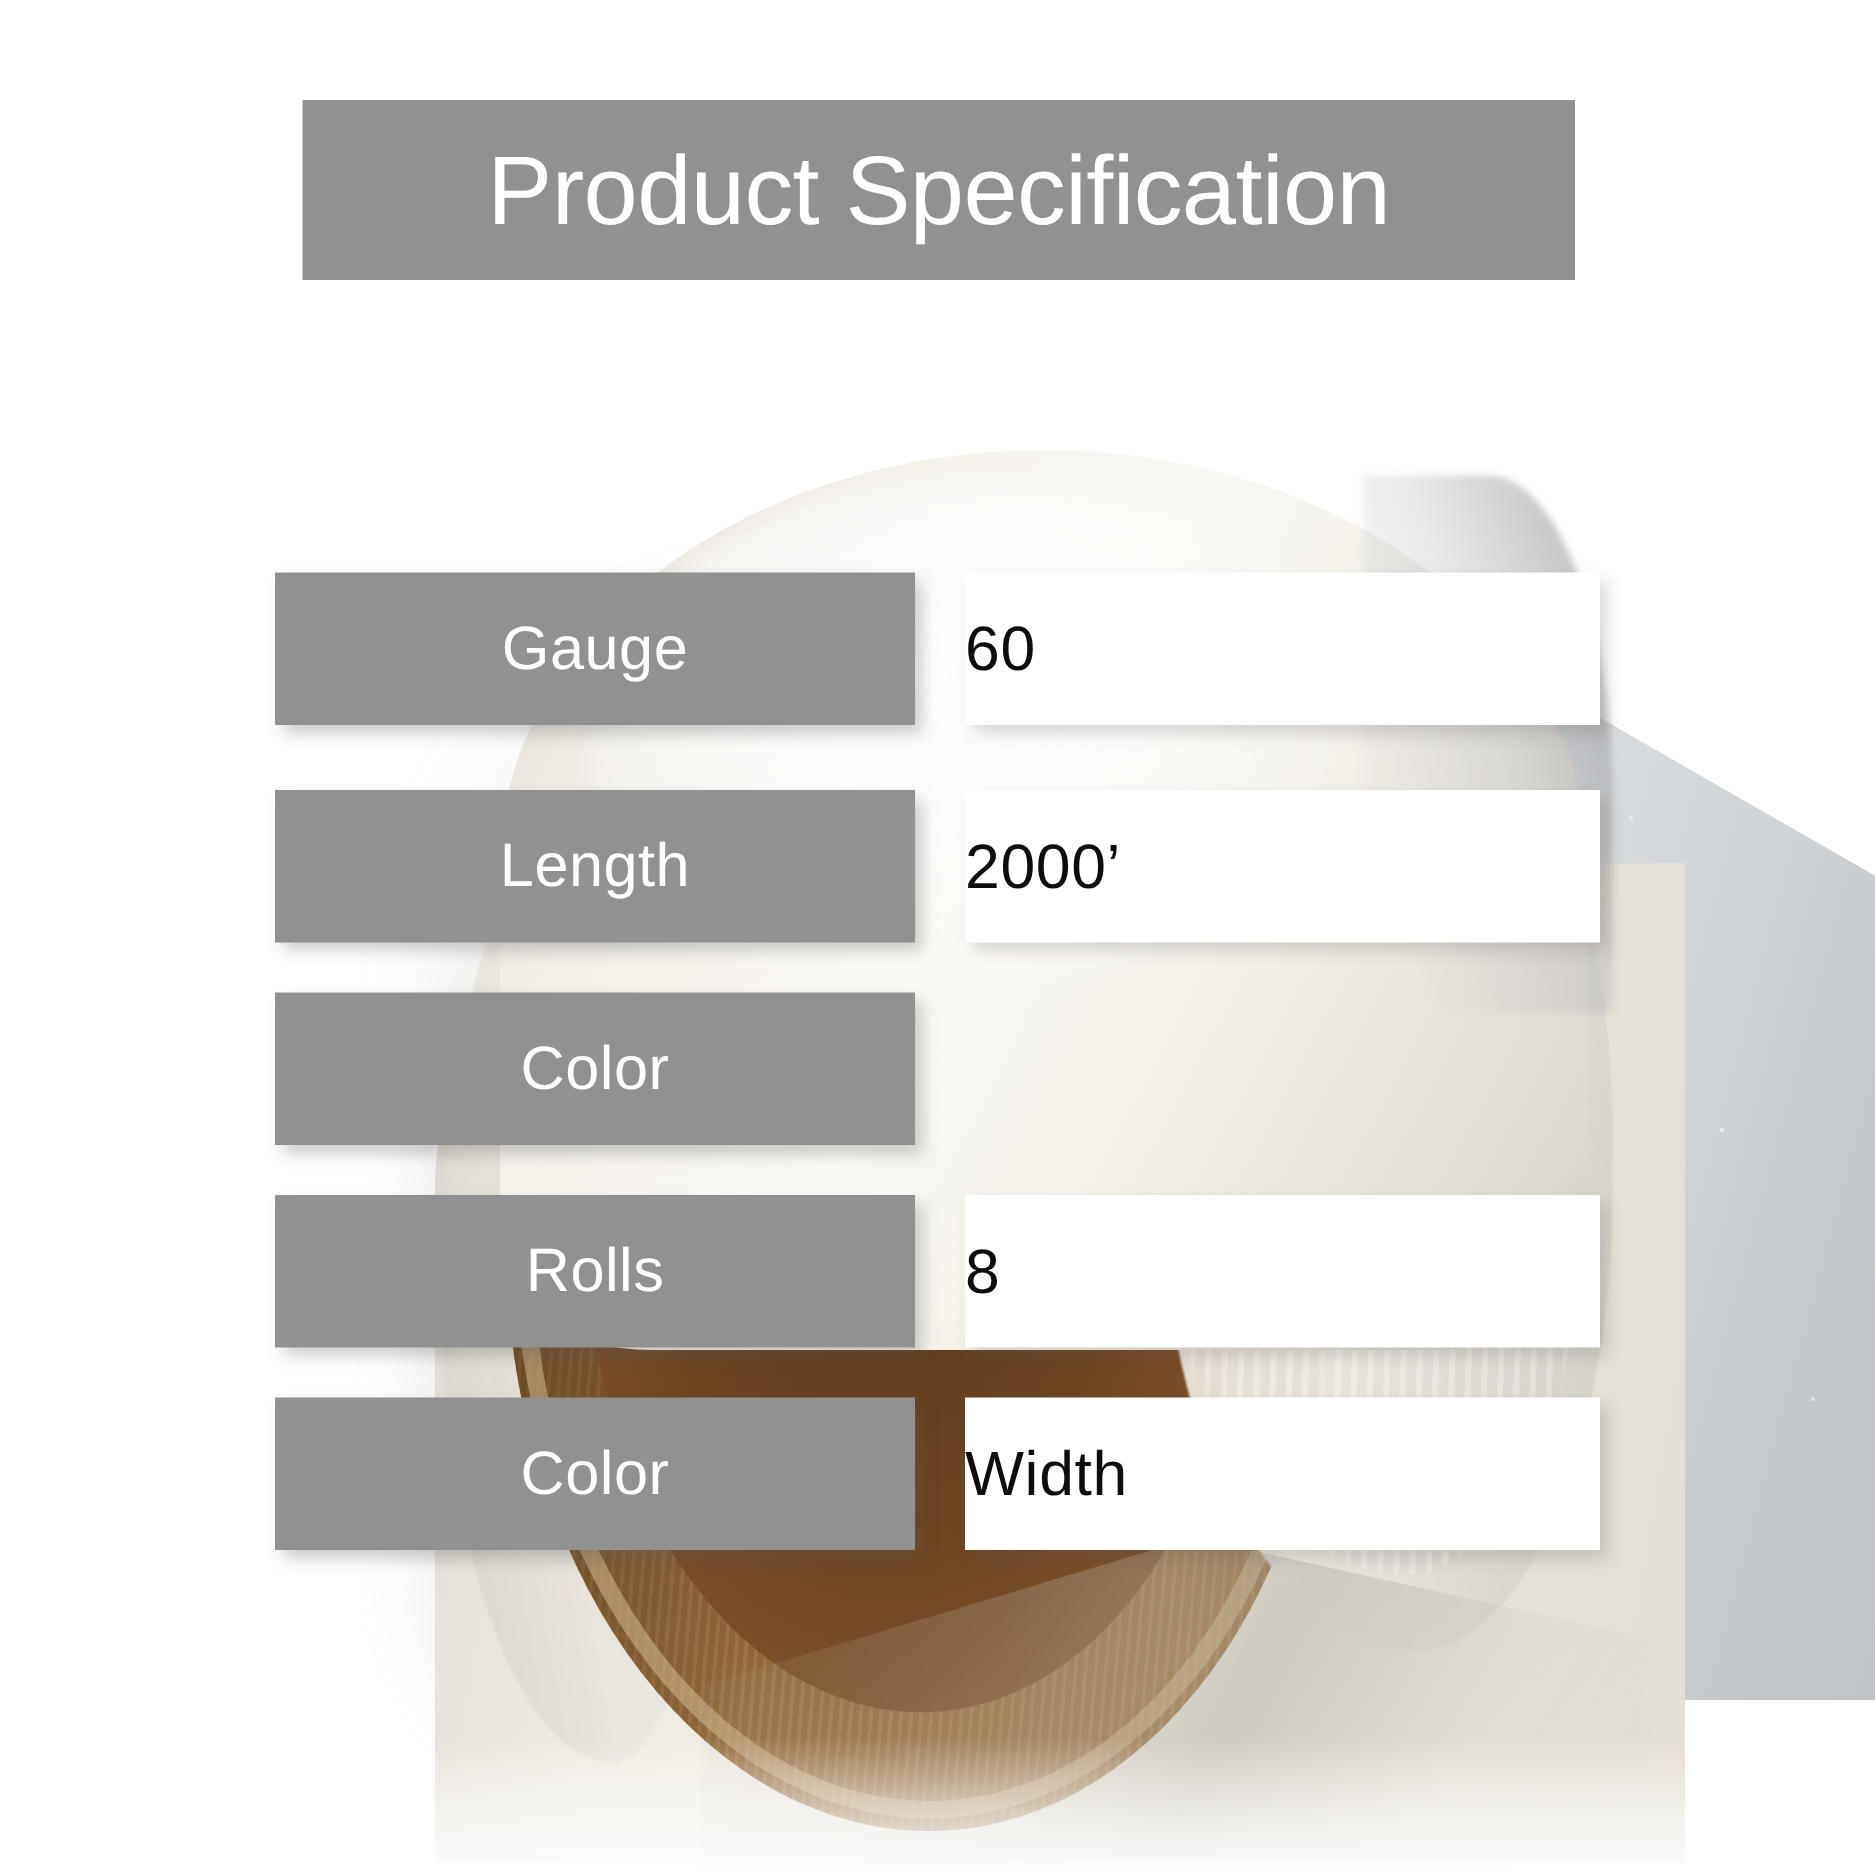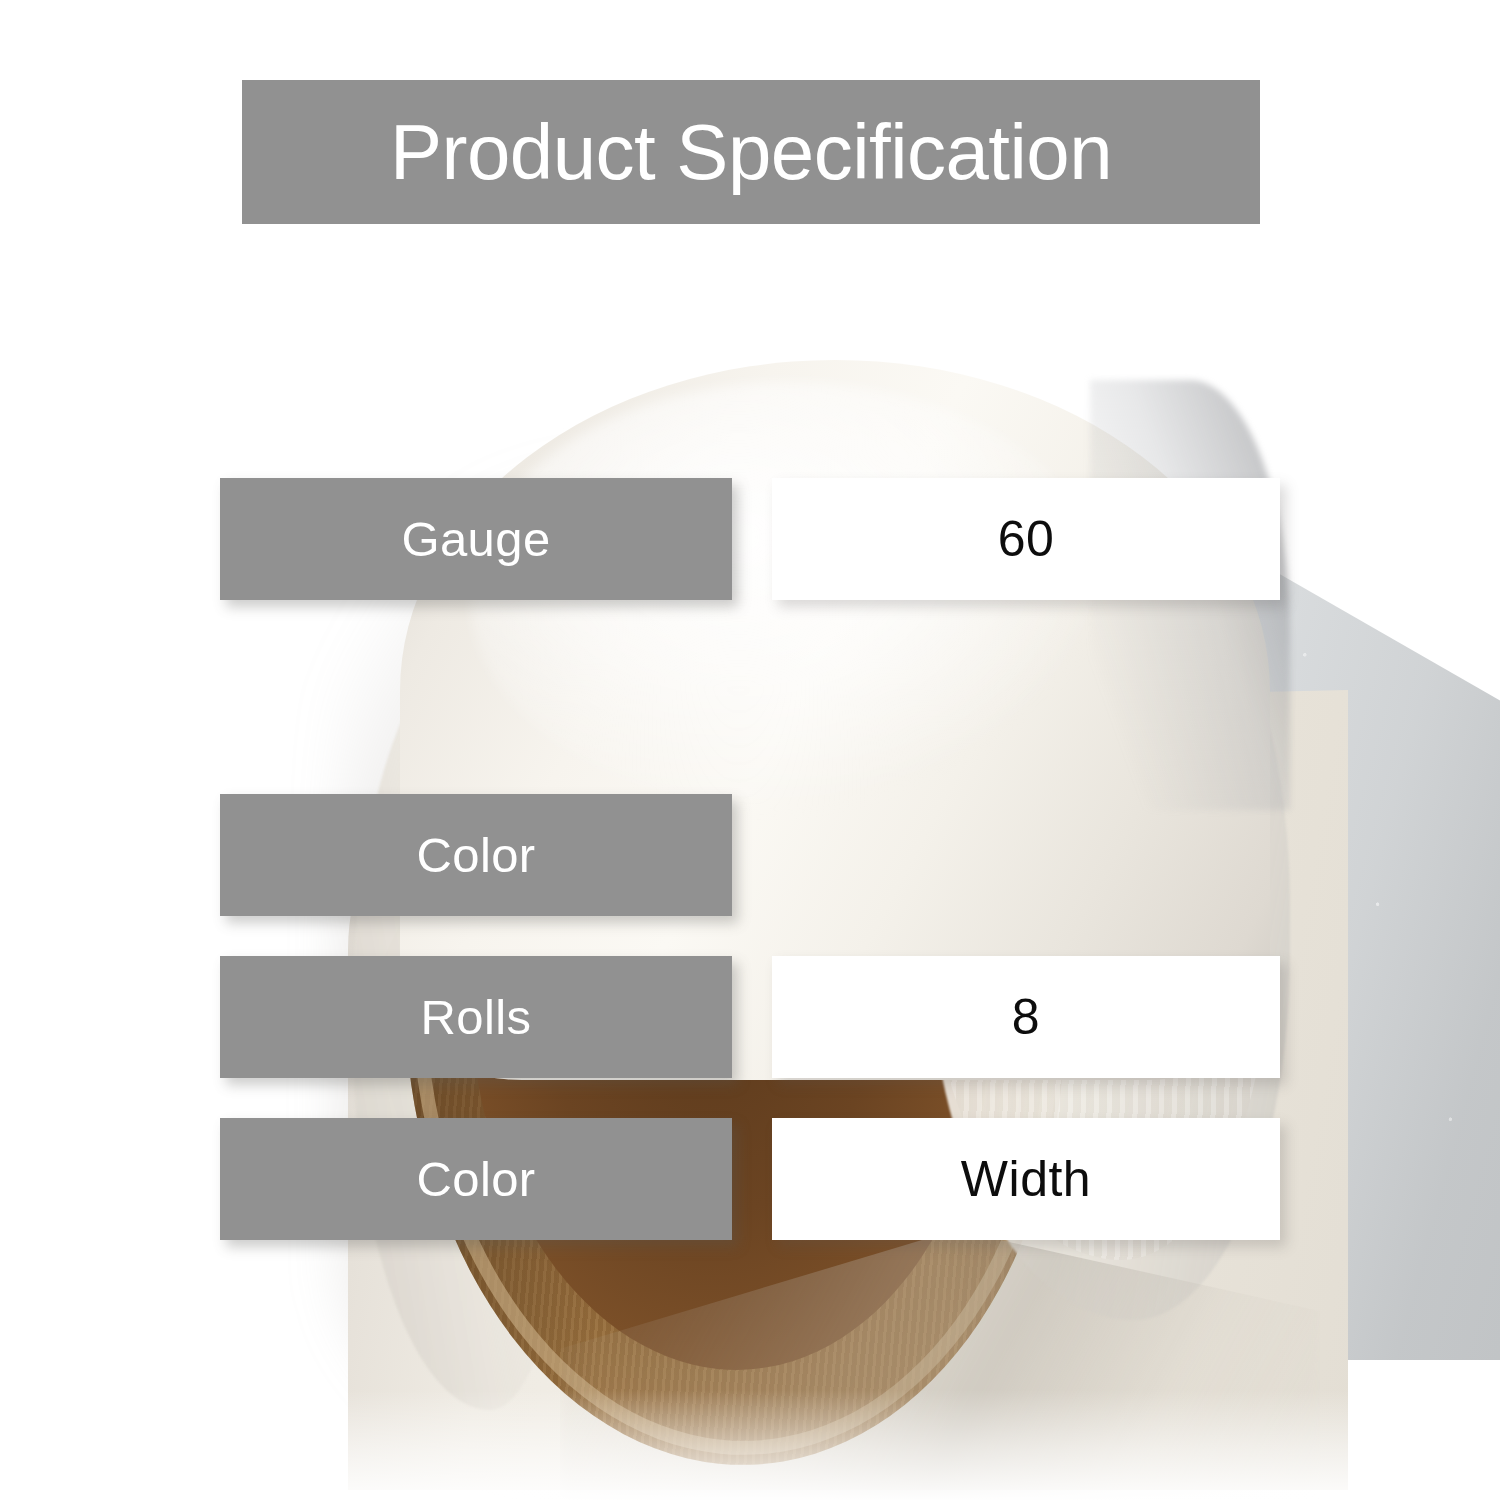--- a/index.html
+++ b/index.html
@@ -350,21 +350,20 @@
   }
   .cell-value {
     position: absolute;
     left: 552px;
     top: 0px;
     width: 508px;
     height: 122px;
     background: #ffffff;
     display: flex;
     align-items: center;
-    justify-content: center;
     box-shadow: 6px 7px 12px rgba(90,88,86,0.22);
   }
   .cell-value span {
     color: #0d0d0d;
     font-family: "Liberation Sans", sans-serif;
     font-weight: 400;
     font-size: 50px;
     letter-spacing: 0.5px;
     line-height: 1;
   }
@@ -395,29 +394,37 @@
     <div class="film-band-streaks"></div>
     <div class="roll-top-cap"></div>
     <div class="roll-top-highlight"></div>
     <div class="roll-top-edge-shade"></div>
     <div class="roll-bottom-seam"></div>
     <div class="roll-base-fade"></div>
   </div>
 
   <div class="spec-table">
 
-    <div class="spec-row" style="top:478px;">
+    <div class="spec-row" style="top:458px;">
       <div class="cell-label">
         <span>Gauge</span>
       </div>
       <div class="cell-value">
         <span>60</span>
       </div>
     </div>
 
+    <div class="spec-row" style="top:632px;">
+      <div class="cell-label">
+        <span>Length</span>
+      </div>
+      <div class="cell-value">
+        <span>2000’</span>
+      </div>
+    </div>
 
     <div class="spec-row" style="top:794px;">
       <div class="cell-label">
         <span>Color</span>
       </div>
     </div>
 
     <div class="spec-row" style="top:956px;">
       <div class="cell-label">
         <span>Rolls</span>

